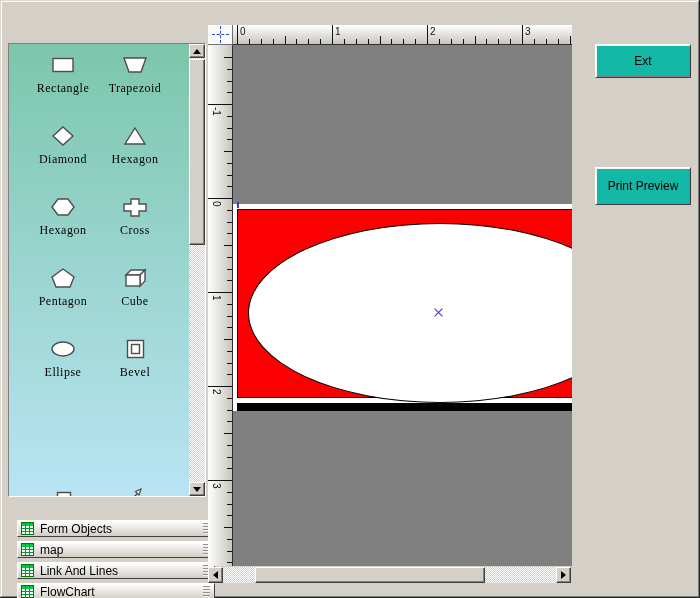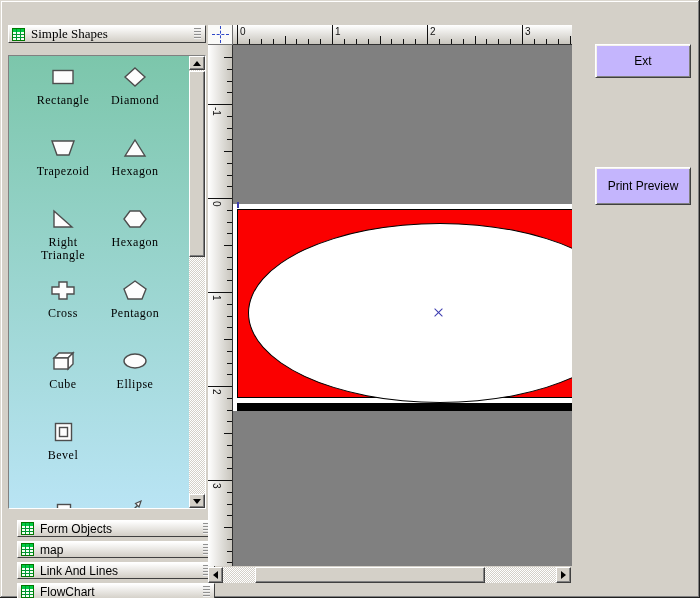--- a/index.html
+++ b/index.html
@@ -27,21 +27,21 @@
   .bar{position:relative;height:17px;background:linear-gradient(180deg,#ffffff,#d2cec6);
     border:1px solid;border-color:#ffffff #404040 #404040 #ffffff;
     display:flex;align-items:center;padding:0 3px;font-size:12px;color:#000;}
   .bar .gicon{width:13px;height:13px;margin-right:6px;flex:0 0 auto;}
   .bar .bartext{flex:1 1 auto;white-space:nowrap;overflow:hidden;}
   .bar .grip{width:7px;height:12px;margin-right:1px;flex:0 0 auto;
     background:repeating-linear-gradient(180deg,#909090 0 1px,#f2f2f2 1px 2px,rgba(0,0,0,0) 2px 3px);}
   .bar.header{height:18px;font-family:"Liberation Serif",serif;font-size:13px;}
   .list{position:absolute;left:0;top:18px;width:198px;height:454px;overflow:hidden;
     border:1px solid;border-color:#808080 #ffffff #ffffff #808080;
-    background:linear-gradient(180deg,var(--pal-top,#7cc6ab),var(--pal-bottom,#b9e4f4));margin-top:12px;}
+    background:linear-gradient(180deg,var(--pal-top,#7cc6ab),var(--pal-bottom,#b9e4f4));}
   .shapegrid{position:absolute;left:18px;top:6px;width:144px;display:grid;
     grid-template-columns:72px 72px;grid-auto-rows:71px;}
   .cell{display:flex;flex-direction:column;align-items:center;}
   .cell .icn{height:30px;display:flex;align-items:center;justify-content:center;}
   .cell .lbl{margin-top:2px;max-width:72px;text-align:center;
     font-family:"Liberation Serif",serif;font-size:12px;line-height:13px;color:#000;letter-spacing:.5px;}
   .partial{position:absolute;}
   .partial-a{left:47px;top:446px;} .partial-b{left:118px;top:441px;}
   .vscroll{position:absolute;right:0;top:0;width:16px;height:452px;background-color:#d4d0c8;
     background-image:linear-gradient(45deg,#fff 25%,rgba(0,0,0,0) 25% 75%,#fff 75%),
@@ -94,86 +94,66 @@
     border-color:#ffffff #404040 #404040 #ffffff;box-shadow:inset -1px -1px 0 #808080;}
 
   
   .arr{display:block;width:0;height:0;}
   .arr-up{border-left:4px solid transparent;border-right:4px solid transparent;border-bottom:5px solid #000;}
   .arr-down{border-left:4px solid transparent;border-right:4px solid transparent;border-top:5px solid #000;}
   .arr-left{border-top:4px solid transparent;border-bottom:4px solid transparent;border-right:5px solid #000;}
   .arr-right{border-top:4px solid transparent;border-bottom:4px solid transparent;border-left:5px solid #000;}
 
   
-  .btn{position:absolute;left:595px;width:96px;background:#c4b5fd;border:1px solid;
+  .btn{position:absolute;left:595px;width:96px;background:#14b8a6;border:1px solid;
     border-color:#ffffff #404040 #404040 #ffffff;box-shadow:inset 1px 1px 0 #f4f2ee, inset -1px -1px 0 #808080;
     font-family:"Liberation Sans",sans-serif;font-size:12px;color:#000;text-align:center;padding:0;}
   .btn1{top:44px;height:34px;} .btn2{top:102px;height:33px;} .btn3{top:167px;height:38px;}
 </style>
 </head>
 <body>
 
 <div class="window">
 
 
   <div class="panel">
-    <div class="bar header">
-      <span class="gicon">
-        <svg width="13" height="13" viewBox="0 0 13 13">
-          <rect x="0.5" y="0.5" width="12" height="12" fill="#eaffe e" stroke="#007700"></rect>
-          <rect x="0.5" y="0.5" width="12" height="12" fill="#f4fff4" stroke="#007700"></rect>
-          <rect x="1" y="1" width="11" height="3" fill="#00cc44"></rect>
-          <path d="M4.5 1 V12 M8.5 1 V12 M1 6.5 H12 M1 9.5 H12" stroke="#009933" fill="none"></path>
-        </svg>
-      </span>
-      <span class="bartext">Simple Shapes</span>
-      <span class="grip"></span>
-    </div>
 
     <div class="list">
       <div id="shape-grid" class="shapegrid">
           <div class="cell">
             <div class="icn">
               <svg width="28" height="22" viewBox="0 0 28 22">
                 <rect x="4" y="4.5" width="20" height="13" fill="#fdfdfd" stroke="#4d4d4d" stroke-width="1.4" stroke-linejoin="miter"></rect>
               </svg>
             </div>
             <div class="lbl">Rectangle</div>
           </div>
           <div class="cell">
             <div class="icn">
               <svg width="28" height="22" viewBox="0 0 28 22">
+                <polygon points="3,4 25,4 20,18 8,18" fill="#fdfdfd" stroke="#4d4d4d" stroke-width="1.4" stroke-linejoin="miter"></polygon>
+              </svg>
+            </div>
+            <div class="lbl">Trapezoid</div>
+          </div>
+          <div class="cell">
+            <div class="icn">
+              <svg width="28" height="22" viewBox="0 0 28 22">
                 <polygon points="14,2 24,11 14,20 4,11" fill="#fdfdfd" stroke="#4d4d4d" stroke-width="1.4" stroke-linejoin="miter"></polygon>
               </svg>
             </div>
             <div class="lbl">Diamond</div>
           </div>
           <div class="cell">
             <div class="icn">
               <svg width="28" height="22" viewBox="0 0 28 22">
-                <polygon points="3,4 25,4 20,18 8,18" fill="#fdfdfd" stroke="#4d4d4d" stroke-width="1.4" stroke-linejoin="miter"></polygon>
-              </svg>
-            </div>
-            <div class="lbl">Trapezoid</div>
-          </div>
-          <div class="cell">
-            <div class="icn">
-              <svg width="28" height="22" viewBox="0 0 28 22">
                 <polygon points="14,3 24,19 4,19" fill="#fdfdfd" stroke="#4d4d4d" stroke-width="1.4" stroke-linejoin="miter"></polygon>
               </svg>
             </div>
             <div class="lbl">Hexagon</div>
-          </div>
-          <div class="cell">
-            <div class="icn">
-              <svg width="28" height="22" viewBox="0 0 28 22">
-                <polygon points="5,3 23,19 5,19" fill="#fdfdfd" stroke="#4d4d4d" stroke-width="1.4" stroke-linejoin="miter"></polygon>
-              </svg>
-            </div>
-            <div class="lbl">Right Triangle</div>
           </div>
           <div class="cell">
             <div class="icn">
               <svg width="28" height="22" viewBox="0 0 28 22">
                 <polygon points="9,3 19,3 25,11 19,19 9,19 3,11" fill="#fdfdfd" stroke="#4d4d4d" stroke-width="1.4" stroke-linejoin="miter"></polygon>
               </svg>
             </div>
             <div class="lbl">Hexagon</div>
           </div>
           <div class="cell">

